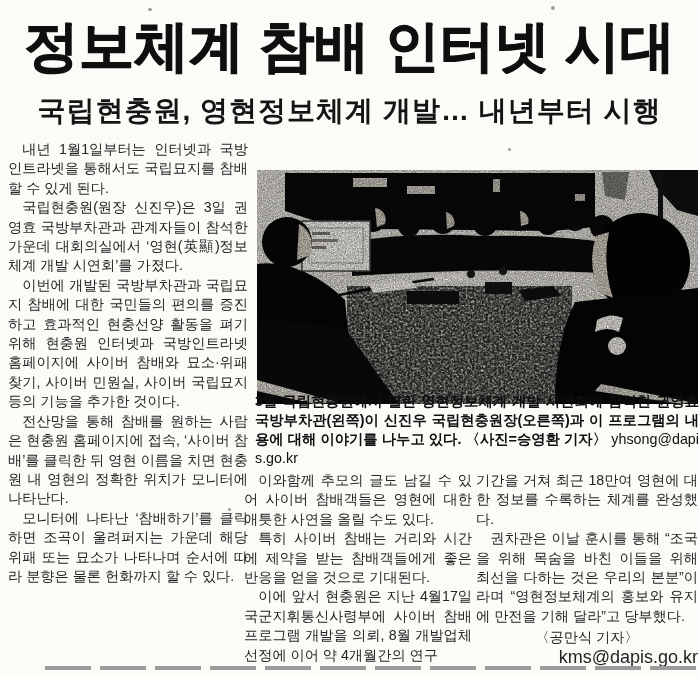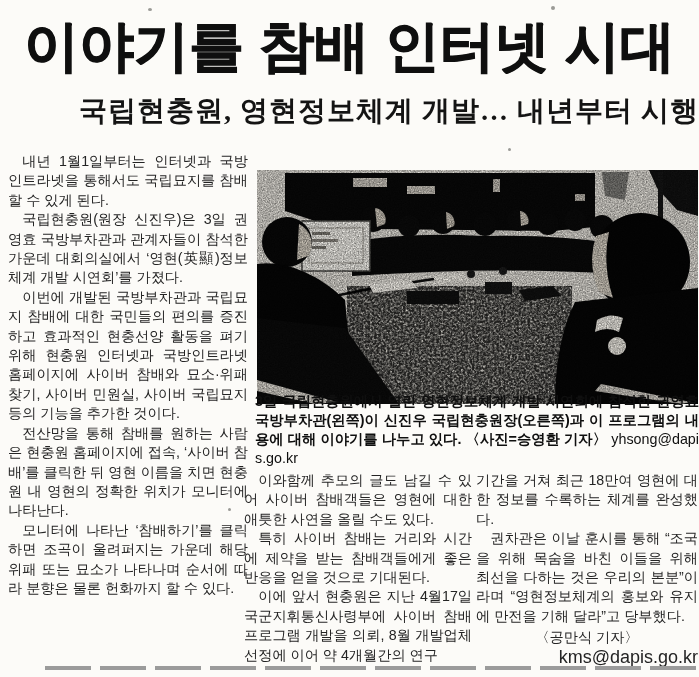--- a/index.html
+++ b/index.html
@@ -9,30 +9,30 @@
     font-family:"Liberation Sans","DejaVu Sans",sans-serif; color:#1c1c1c;
   }
   .headline {
     position:absolute; top:10px; left:0; right:0; margin:0;
     text-align:center; font-size:55px; font-weight:800; letter-spacing:0;
     color:#0f0f0f; font-family:"Liberation Sans","DejaVu Sans",sans-serif;
     -webkit-text-stroke:1px #0f0f0f;
   }
   .subheadline {
     position:absolute; top:92px; left:0; right:0; margin:0;
-    text-align:right; font-size:28px; font-weight:700; letter-spacing:1px;
-    color:#141414; font-family:Liberation Serif, serif;
+    text-align:center; font-size:28px; font-weight:700; letter-spacing:1px;
+    color:#141414; font-family:Liberation Sans, sans-serif;
   }
   .col {
     position:absolute; font-size:14.2px; line-height:19.4px;
     text-align:justify; word-break:break-all; color:#242424;
   }
   .col p { margin:0; text-indent:1em; }
   .col p.cont { text-indent:0; }
-  .col-left   { left:8px;   top:152px; width:240px; }
+  .col-left   { left:8px;   top:140px; width:240px; }
   .col-middle { left:244px; top:471px; width:228px; }
   .col-right  { left:476px; top:471px; width:222px; }
   .byline-line { text-indent:0 !important; text-align:center; margin-top:2px !important; }
   .email-line  {
     text-indent:0 !important; text-align:right;
     font-family:"Liberation Sans","DejaVu Sans Mono",sans-serif; font-size:18px;
   }
   .photo-wrap { position:absolute; left:257px; top:170px; width:441px; height:234px; }
   .photo-wrap svg { display:block; width:441px; height:234px; }
   .caption {
@@ -49,21 +49,21 @@
   .speck.s1 { left:148px; top:8px;  width:4px; height:3px; }
   .speck.s2 { left:551px; top:6px;  width:4px; height:4px; }
   .speck.s3 { left:508px; top:148px; width:3px; height:3px; }
   .speck.s4 { left:228px; top:508px; width:3px; height:3px; }
 </style>
 </head>
 <body>
 
 <div class="page">
 
-  <h1 class="headline">이야기를 참배 인터넷 시대</h1>
+  <h1 class="headline">정보체계 참배 인터넷 시대</h1>
   <h2 class="subheadline">국립현충원, 영현정보체계 개발… 내년부터 시행</h2>
 
   <div class="col col-left">
     <p>내년 1월1일부터는 인터넷과 국방 인트라넷을 통해서도 국립묘지를 참배할 수 있게 된다.</p>
     <p>국립현충원(원장 신진우)은 3일 권영효 국방부차관과 관계자들이 참석한 가운데 대회의실에서 ‘영현(英顯)정보체계 개발 시연회’를 가졌다.</p>
     <p>이번에 개발된 국방부차관과 국립묘지 참배에 대한 국민들의 편의를 증진하고 효과적인 현충선양 활동을 펴기 위해 현충원 인터넷과 국방인트라넷 홈페이지에 사이버 참배와 묘소·위패 찾기, 사이버 민원실, 사이버 국립묘지 등의 기능을 추가한 것이다.</p>
     <p>전산망을 통해 참배를 원하는 사람은 현충원 홈페이지에 접속, ‘사이버 참배’를 클릭한 뒤 영현 이름을 치면 현충원 내 영현의 정확한 위치가 모니터에 나타난다.</p>
     <p>모니터에 나타난 ‘참배하기’를 클릭하면 조곡이 울려퍼지는 가운데 해당 위패 또는 묘소가 나타나며 순서에 따라 분향은 물론 헌화까지 할 수 있다.</p>
   </div>
 

